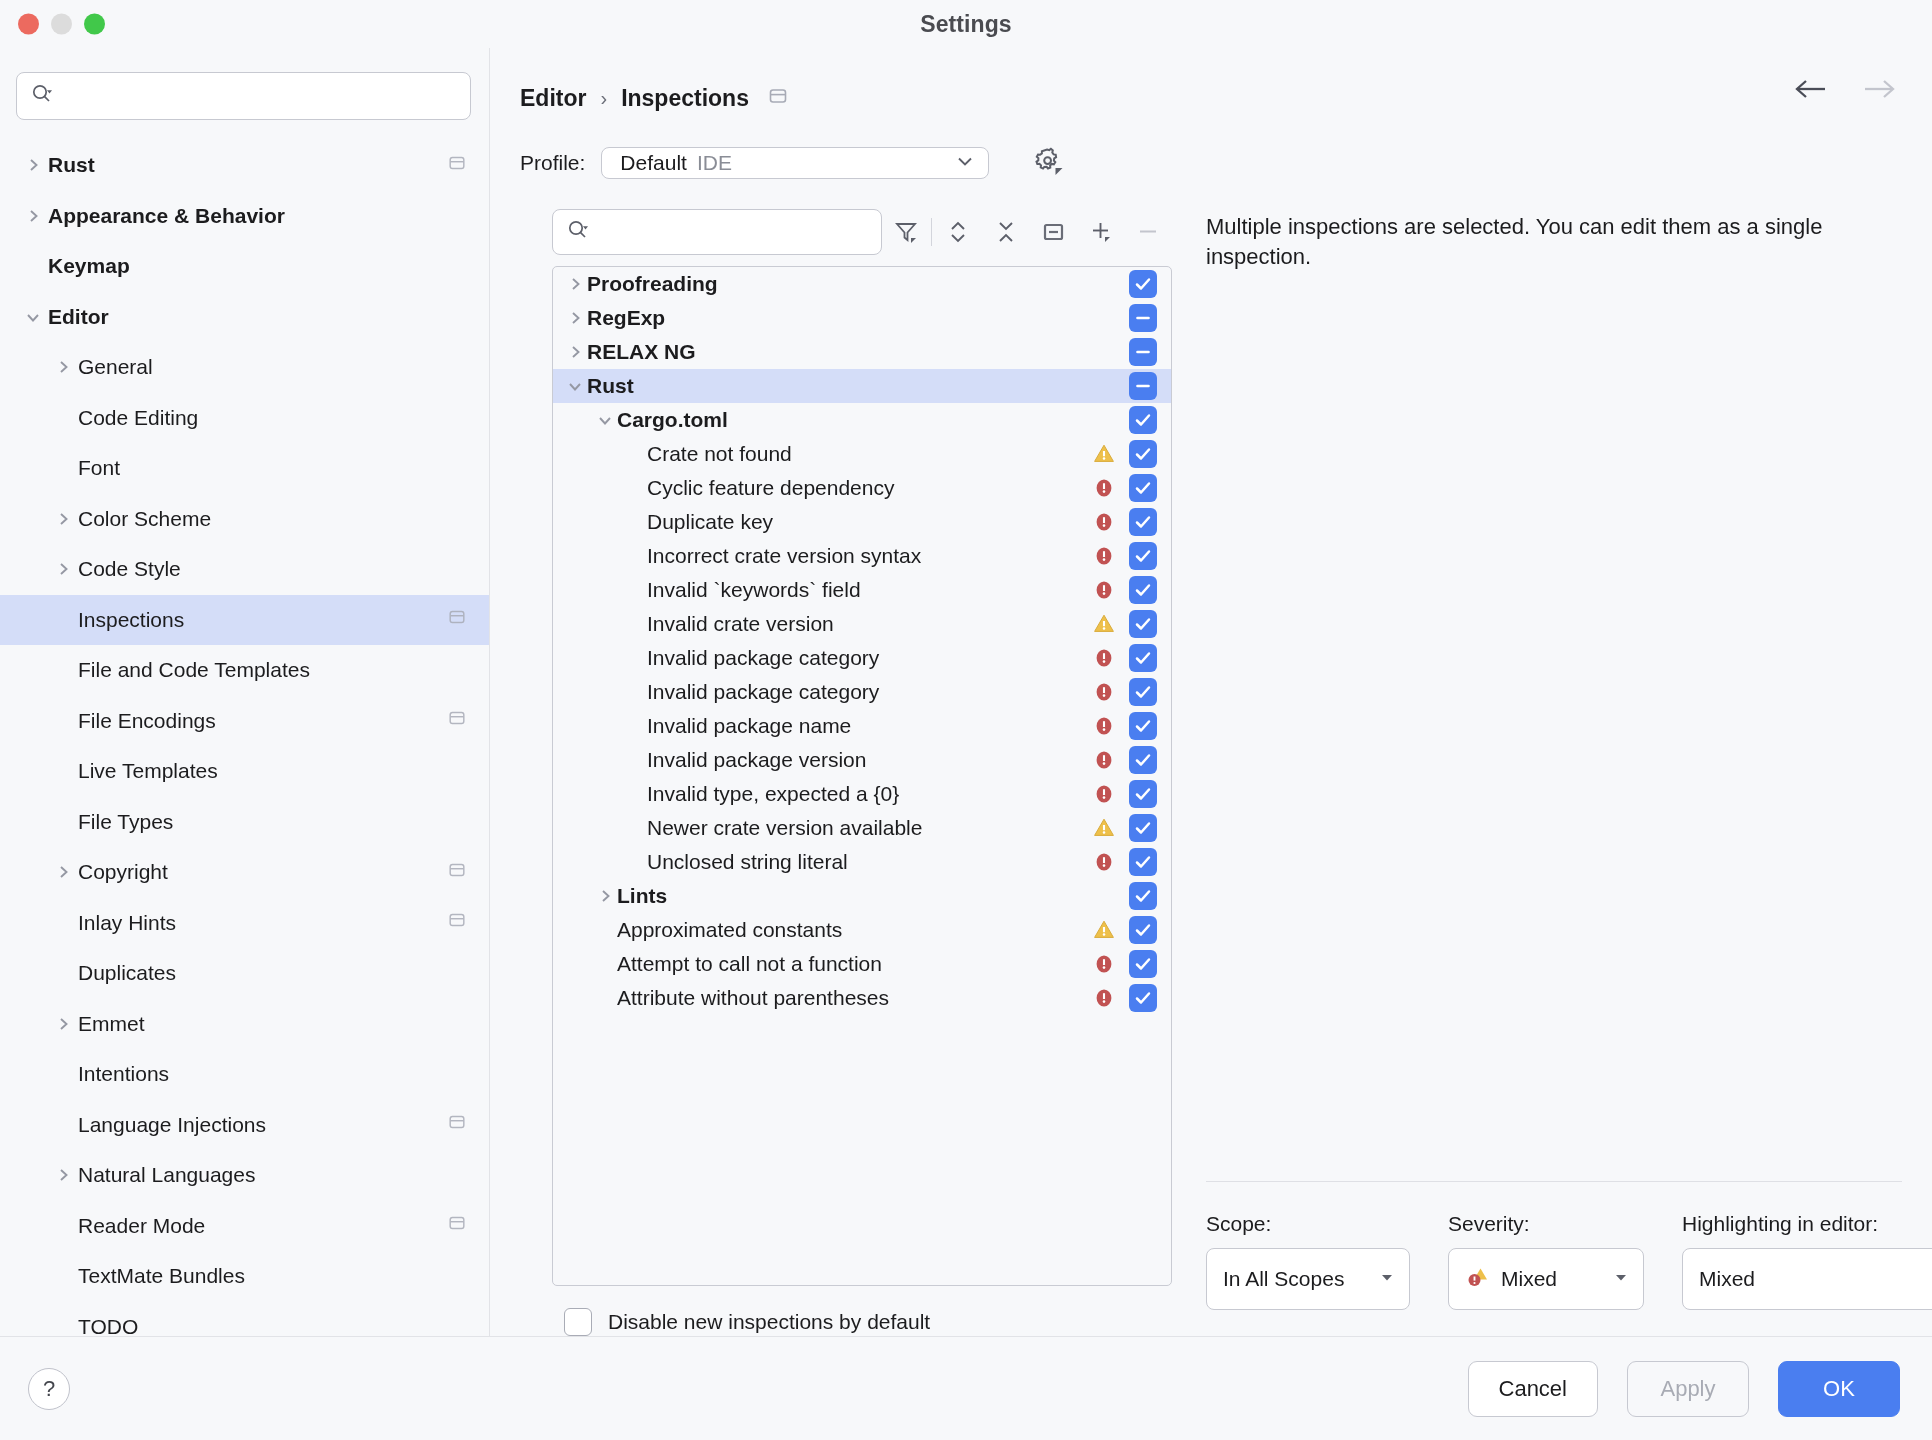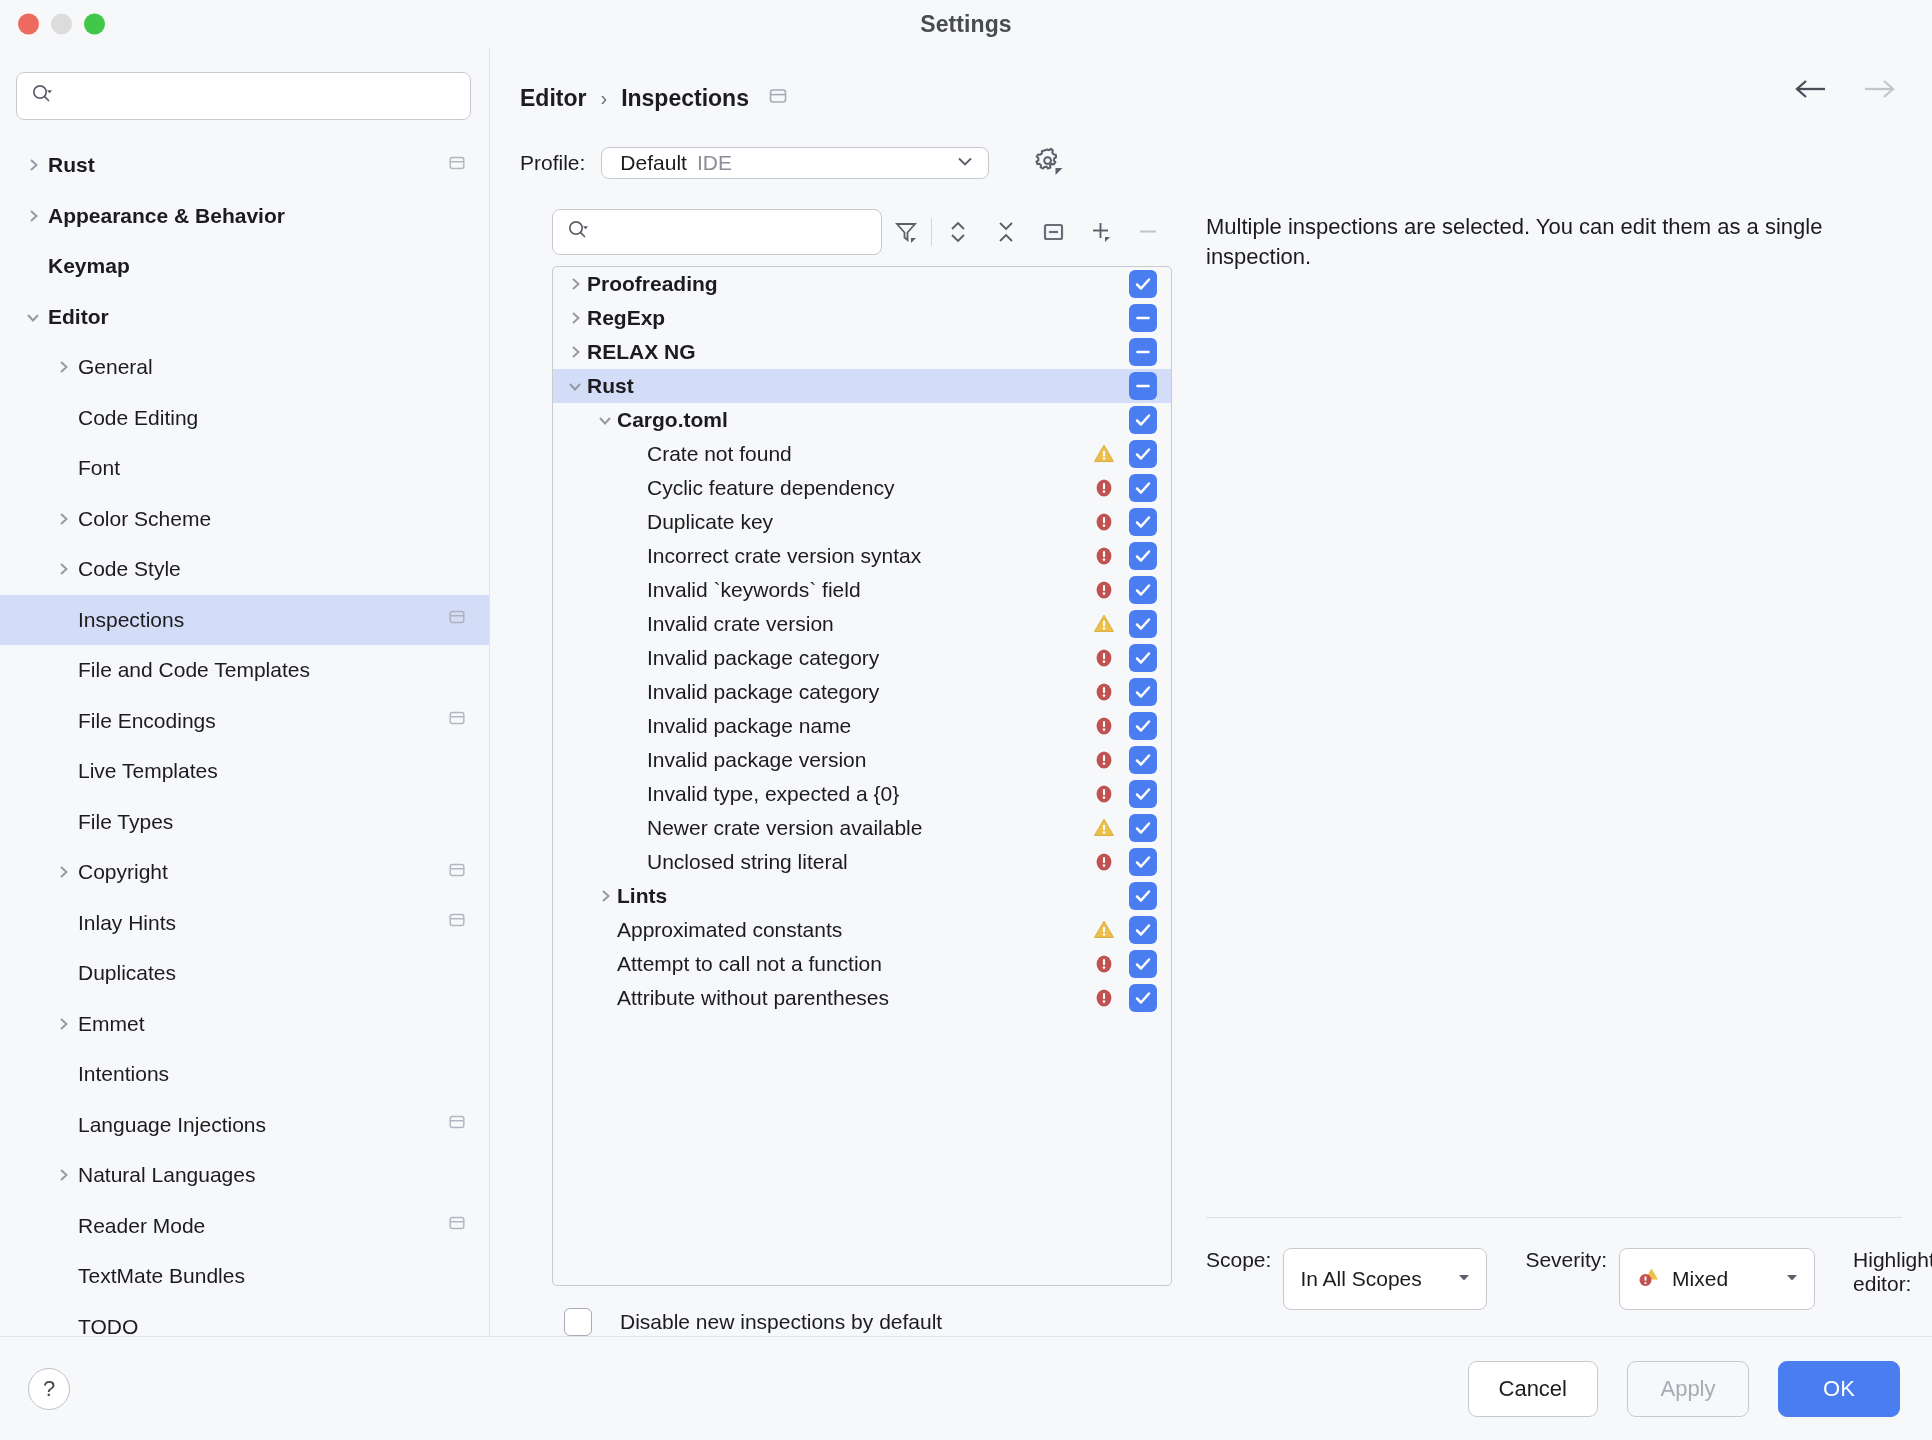--- a/index.html
+++ b/index.html
@@ -106,30 +106,30 @@
   .irow .nocaret { width: 24px; flex: 0 0 24px; }
   .irow .ilbl { flex: 1 1 auto; }
   .irow.bold .ilbl { font-weight: bold; }
   .lvl0 { padding-left: 10px; }
   .lvl1 { padding-left: 40px; }
   .lvl2 { padding-left: 70px; }
   .sev { width: 34px; flex: 0 0 34px; display: flex; align-items: center; justify-content: center; }
   .cbx { width: 28px; height: 28px; flex: 0 0 28px; border-radius: 6px; background: #4a7ef0; display: flex; align-items: center; justify-content: center; margin-left: 8px; }
   .cbx svg { display: block; }
 
-  .disable-row { display: flex; align-items: center; gap: 28px; padding: 22px 0 0 12px; flex: 0 0 auto; }
+  .disable-row { display: flex; align-items: center; gap: 16px; padding: 22px 0 0 12px; flex: 0 0 auto; }
   .plainbox { width: 28px; height: 28px; border: 1px solid #a9acb6; border-radius: 6px; background: #fff; }
   .disable-lbl { font-size: 21px; }
 
   .rightpane { flex: 1 1 auto; display: flex; flex-direction: column; min-width: 0; padding-top: 8px; }
   .msg { font-size: 22px; line-height: 1.35; max-width: 710px; }
   .rspacer { flex: 1 1 auto; }
   .hr { height: 1px; background: #dfe0e5; margin: 0 0 30px 0; }
   .fields { display: flex; gap: 38px; padding-bottom: 26px; }
-  .field { display: flex; flex-direction: row; gap: 12px; }
+  .field { display: flex; flex-direction: column; gap: 12px; }
   .field-lbl { font-size: 21px; }
   .selbox {
     height: 62px; border: 1px solid #c7c9d1; border-radius: 8px; background: #fff;
     display: flex; align-items: center; gap: 10px; padding: 0 14px 0 16px;
   }
   .selbox .sval { font-size: 21px; }
   .selbox .sp { flex: 1 1 auto; min-width: 14px; }
   .w-scope { width: 204px; }
   .w-sev { width: 196px; }
   .w-hl { width: 288px; }

